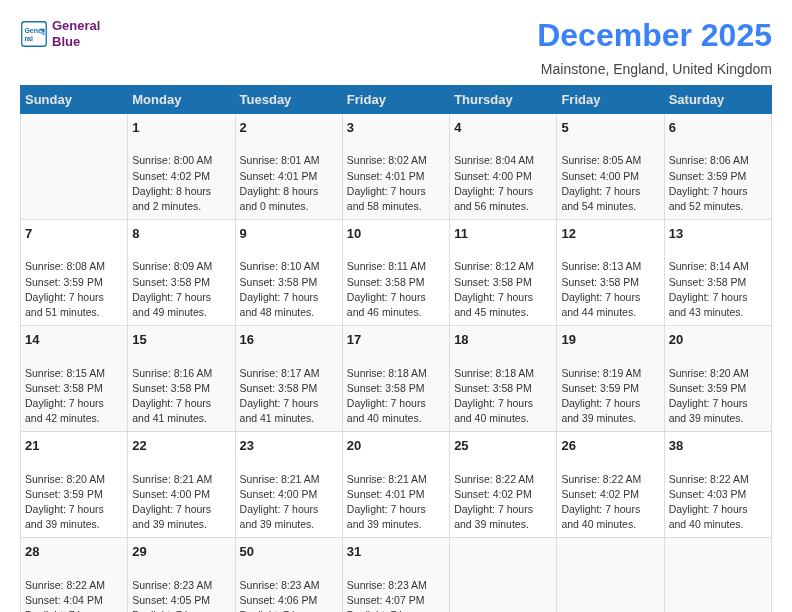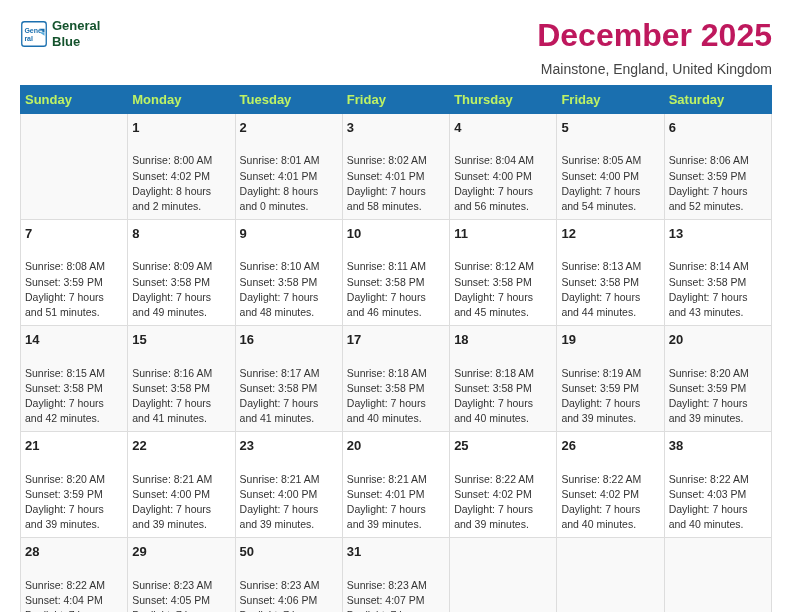--- a/index.html
+++ b/index.html
@@ -27,49 +27,49 @@
       align-items: center;
       gap: 4px;
     }
     .logo-text {
       font-size: 13px;
       font-weight: bold;
       color: #333;
       line-height: 1.2;
     }
     .logo-text span {
-      color: #14532d;
+      color: #701a75;
     }
     .logo-icon {
       width: 28px;
       height: 28px;
     }
     .title-block {
       text-align: right;
     }
     .main-title {
       font-size: 32px;
       font-weight: bold;
-      color: #be185d;
+      color: #3b82f6;
       line-height: 1.1;
     }
     .subtitle {
       font-size: 14px;
       color: #444;
       margin-top: 8px;
     }
     .calendar-table {
       width: 100%;
       border-collapse: collapse;
       margin-top: 8px;
       font-size: 11px;
     }
     .calendar-table thead tr th {
       background-color: #1a6faf;
-      color: #bef264;
+      color: #e5e5e5;
       font-size: 13px;
       font-weight: bold;
       padding: 6px 4px;
       text-align: left;
       border: 1px solid #1a6faf;
     }
     .calendar-table tbody tr {
       border-bottom: 1px solid #ccc;
     }
     .calendar-table tbody td {

